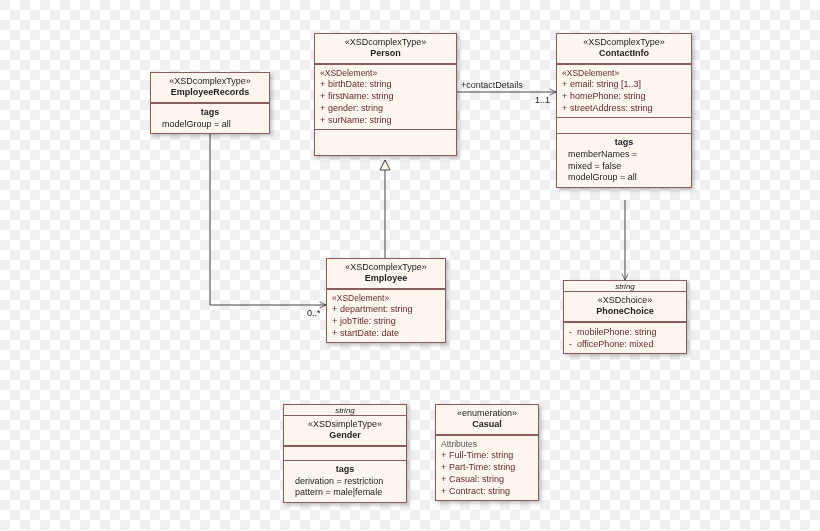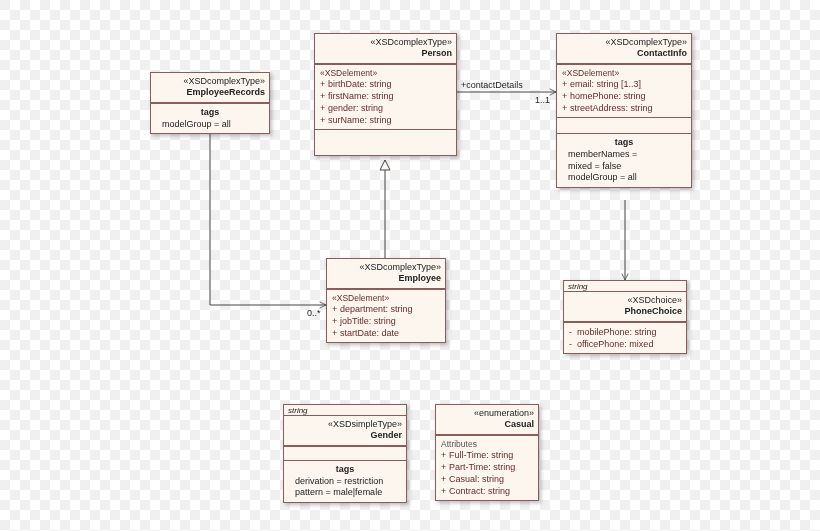--- a/index.html
+++ b/index.html
@@ -19,28 +19,28 @@
   .box {
     position: absolute;
     background: #fcf6ee;
     border: 1px solid #8a5c5c;
     box-shadow: 2px 2px 4px rgba(0,0,0,0.25);
     font-size: 9px;
     color: #222;
   }
   .box .hdr {
     border-bottom: 1px solid #8a5c5c;
-    text-align: right;
+    text-align: center;
     padding: 3px 4px;
     line-height: 1.25;
   }
   .box .hdr .stereo { display:block; }
   .box .hdr .name { display:block; font-weight: bold; }
   .box .role-label {
-    text-align: left;
+    text-align: center;
     font-style: italic;
     padding: 1px 4px 0 4px;
     font-size: 8px;
   }
   .box .section {
     border-top: 1px solid #8a5c5c;
     padding: 3px 5px;
   }
   .box .section:first-of-type { }
   .box .section .sec-stereo { color:#6a2a2a; font-size:8.5px; }

